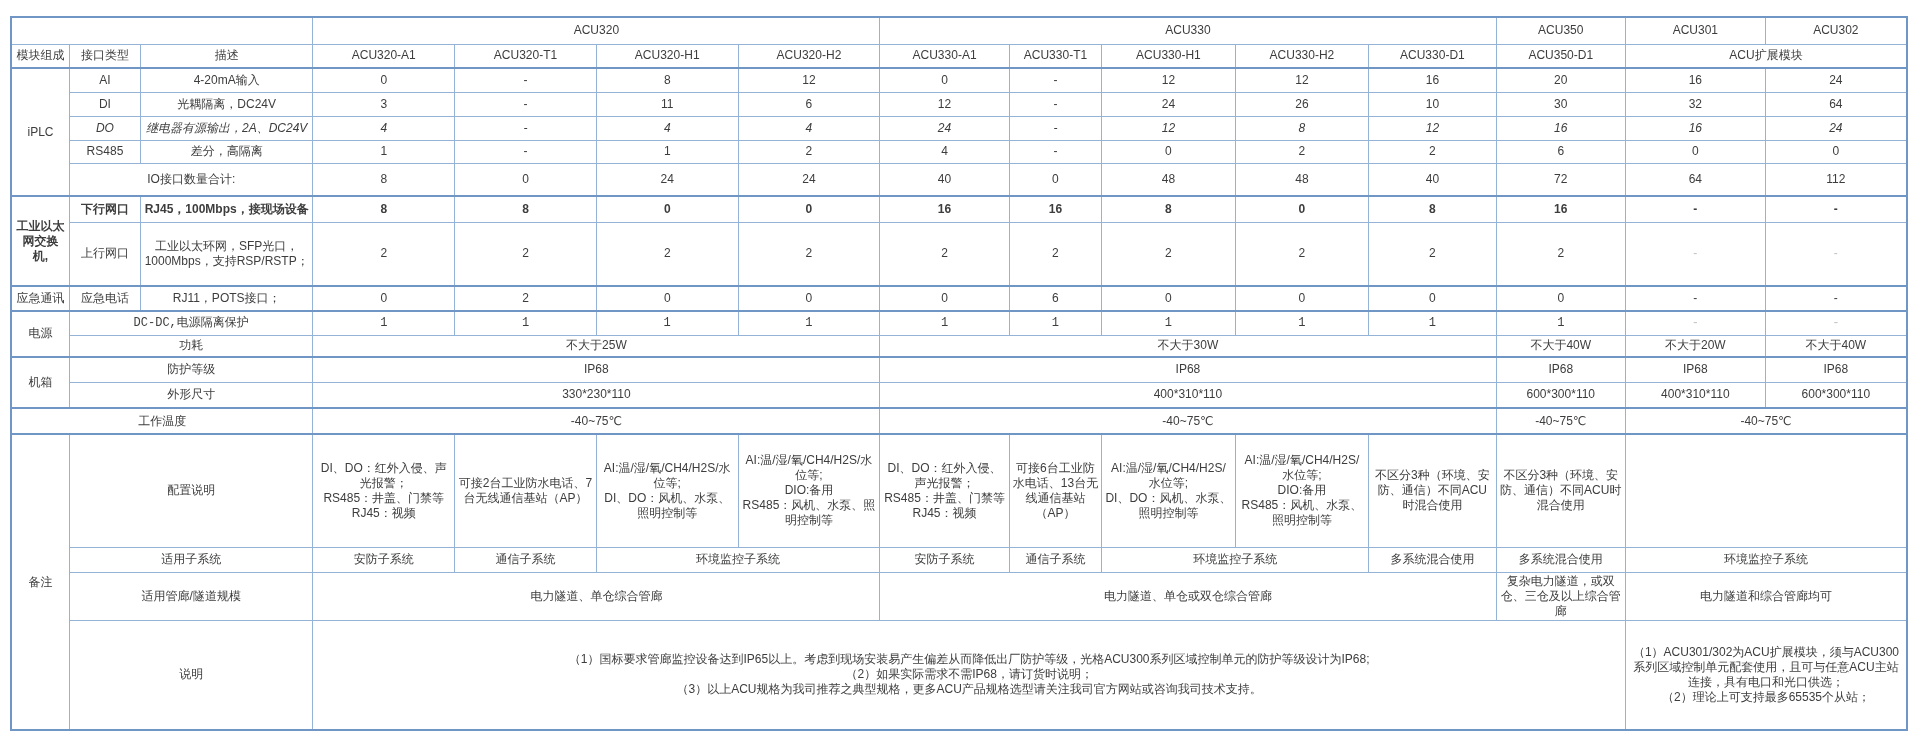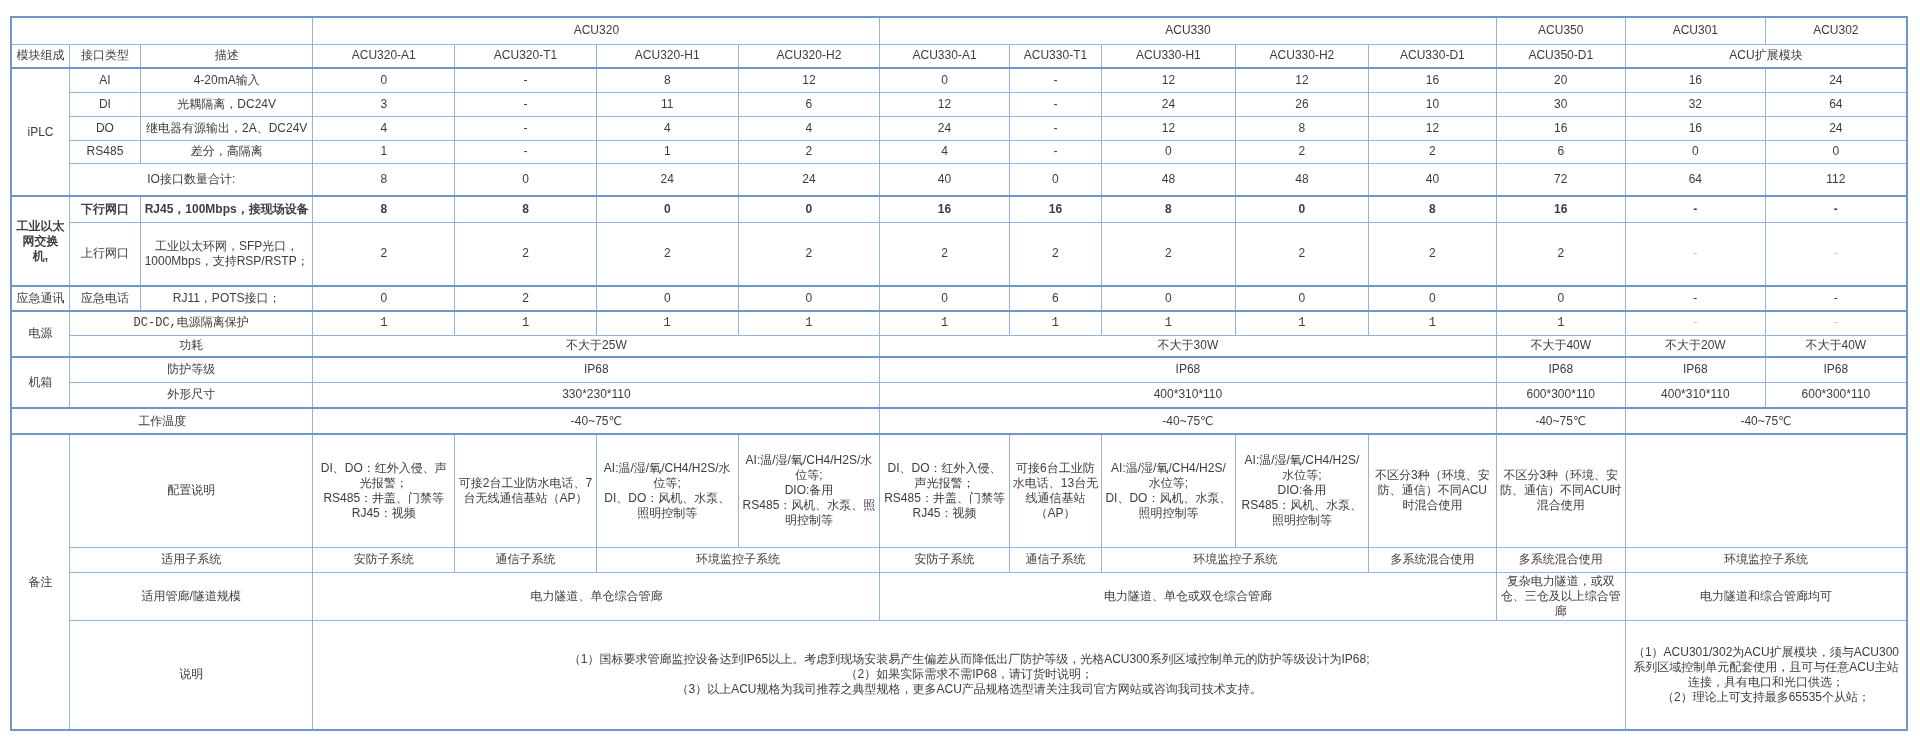--- a/index.html
+++ b/index.html
@@ -94,21 +94,21 @@
           <td class="g">6</td>
           <td class="y">12</td>
           <td class="y">-</td>
           <td class="y">24</td>
           <td class="y">26</td>
           <td class="y">10</td>
           <td class="g">30</td>
           <td class="y">32</td>
           <td class="y">64</td>
         </tr>
-        <tr style="height: 24px;">
+        <tr style="height: 24px; font-style: italic;">
           <td>DO</td>
           <td>继电器有源输出，2A、DC24V</td>
           <td>4</td>
           <td>-</td>
           <td>4</td>
           <td>4</td>
           <td>24</td>
           <td>-</td>
           <td>12</td>
           <td>8</td>

